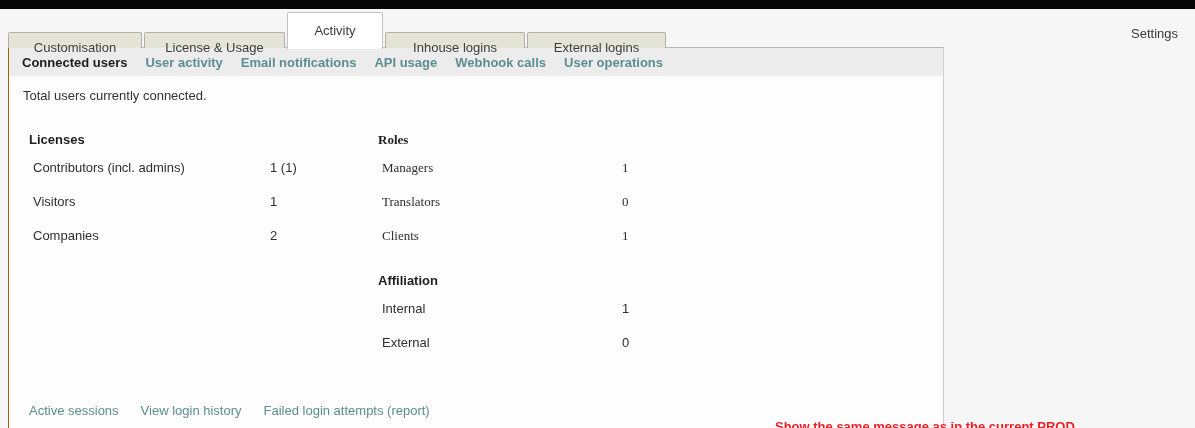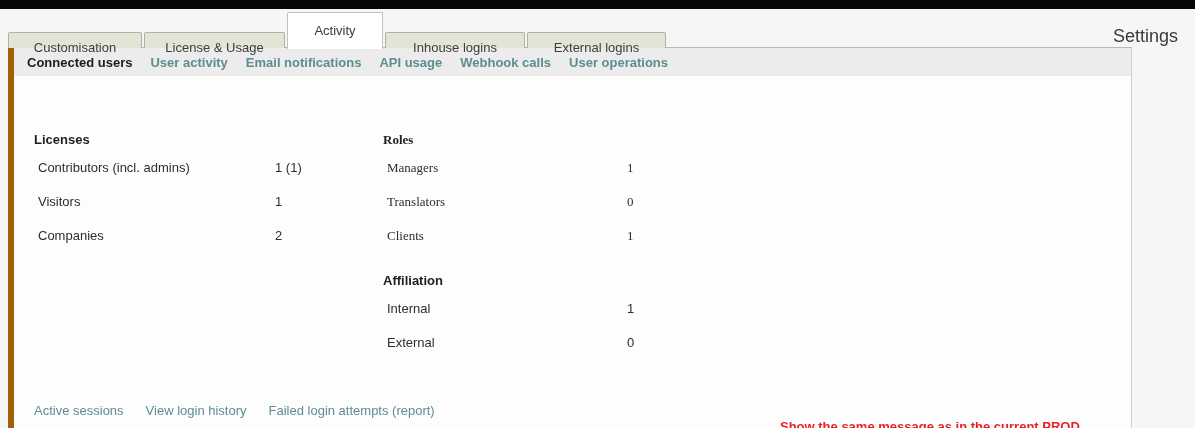--- a/index.html
+++ b/index.html
@@ -12,21 +12,21 @@
     overflow:hidden;
     font-size:13px;
     color:#333;
   }
   .topbar {
     position:absolute; top:0; left:0; width:100%; height:9px;
     background:#060606;
   }
   .settings-link {
     position:absolute; top:26px; right:17px;
-    color:#3a3a3a; font-size:18px; cursor:pointer;
+    color:#3a3a3a; font-size:13px; cursor:pointer;
   }
   
   .tabs {
     position:absolute; top:11px; left:8px; height:37px;
     display:flex; align-items:flex-end; z-index:3;
   }
   .tab {
     height:16px; line-height:30px;
     background:#e4e4d6;
     border:1px solid #b2b2a4;
@@ -44,24 +44,24 @@
   .tab.w4 { width:140px; }
   .tab.w5 { width:139px; }
   .tab.active {
     height:37px; line-height:35px;
     background:#ffffff;
     border-color:#c2c2c2;
     margin-bottom:-1px;
   }
   
   .panel {
-    position:absolute; top:47px; left:8px; width:1124px; height:381px;
+    position:absolute; top:47px; left:8px; width:936px; height:381px;
     background:#fdfdfe;
     border-top:1px solid #b9b9ae;
-    border-left:6px solid #a16207;
+    border-left:1px solid #a16207;
     border-right:1px solid #cfcfcf;
   }
   .subnav {
     height:28px; background:#ececec;
     display:flex; align-items:center;
     gap:18px; padding:0 13px;
     font-weight:bold;
   }
   .subnav-item { color:#5d8d90; cursor:pointer; white-space:nowrap; }
   .subnav-item.active { color:#1c1c1c; cursor:default; }
@@ -114,20 +114,21 @@
 
     <div class="subnav">
       <div class="subnav-item active">Connected users</div>
       <div class="subnav-item">User activity</div>
       <div class="subnav-item">Email notifications</div>
       <div class="subnav-item">API usage</div>
       <div class="subnav-item">Webhook calls</div>
       <div class="subnav-item">User operations</div>
     </div>
 
+    <div class="intro">Total users currently connected.</div>
 
     <div class="section sec-licenses">
       <div class="sec-title">Licenses</div>
       <div class="stat-row">
         <span>Contributors (incl. admins)</span>
         <span class="stat-val">1 (1)</span>
       </div>
       <div class="stat-row">
         <span>Visitors</span>
         <span class="stat-val">1</span>

